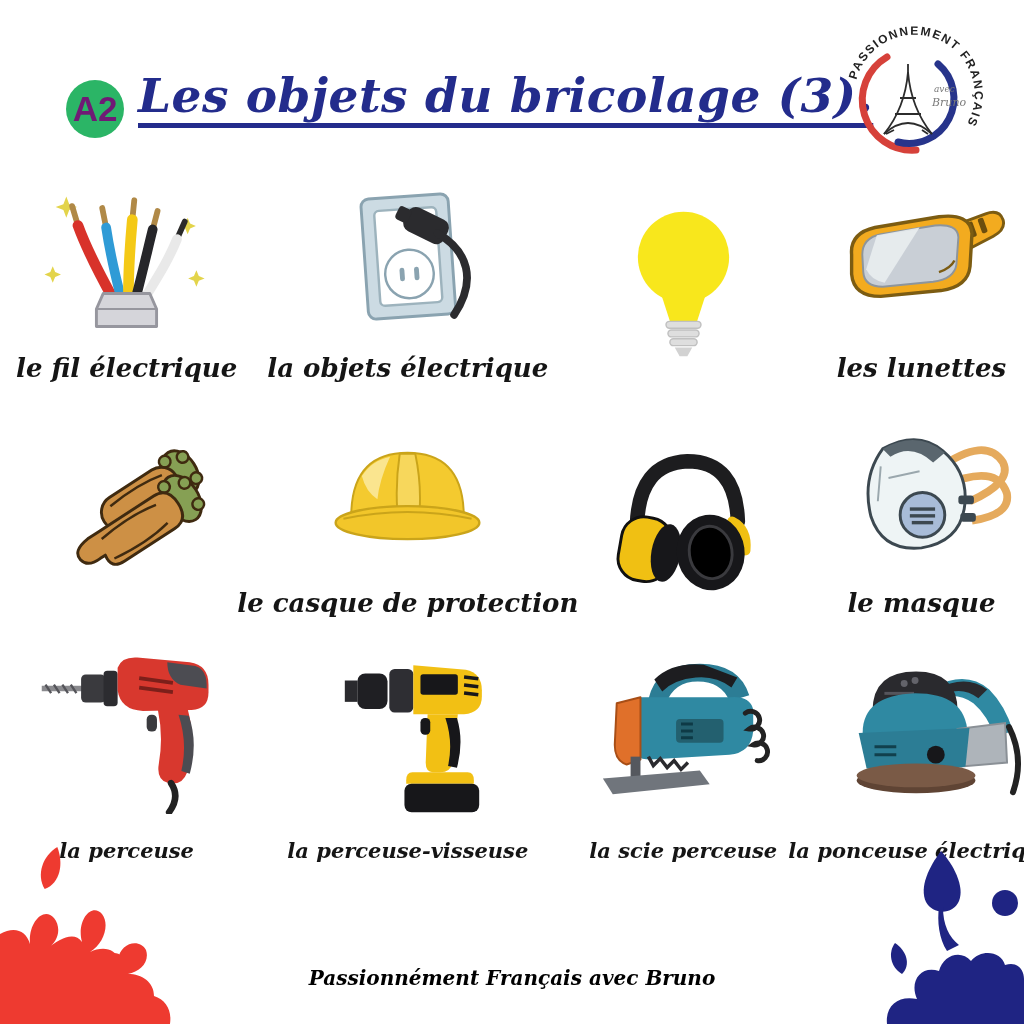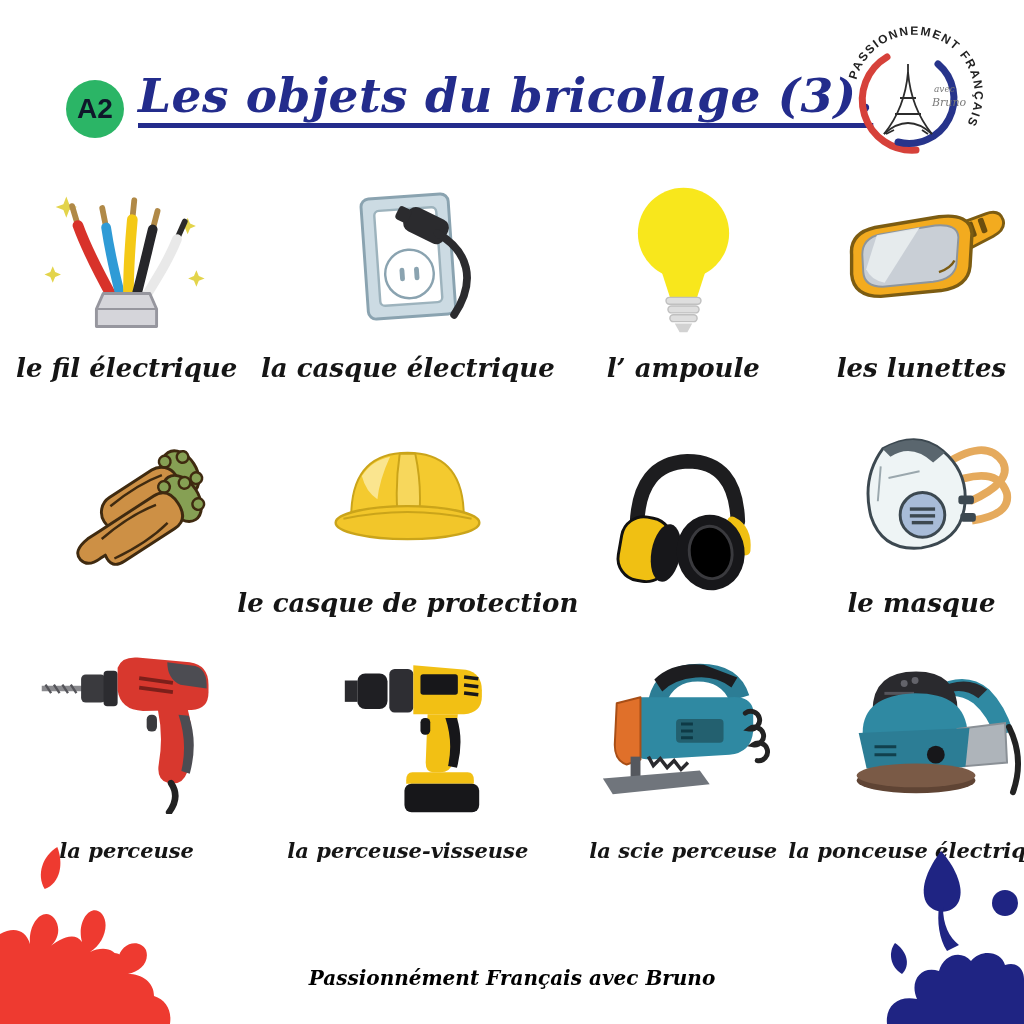--- a/index.html
+++ b/index.html
@@ -3,22 +3,22 @@
 <meta charset="utf-8">
 <style>
   html,body{margin:0;padding:0;}
   body{
     width:1024px;height:1024px;position:relative;overflow:hidden;
     background:#ffffff;font-family:"Liberation Sans",sans-serif;
   }
   
   .level-badge{
     position:absolute;left:66px;top:80px;width:58px;height:58px;border-radius:50%;
-    background:#2bb566;color:#0f172a;display:flex;align-items:center;justify-content:center;
-    font-family:"Liberation Sans",sans-serif;font-weight:bold;font-size:28px;
+    background:#2bb566;color:#701a75;display:flex;align-items:center;justify-content:center;
+    font-family:"Liberation Sans",sans-serif;font-weight:bold;font-size:35px;
   }
   .page-title{
     position:absolute;left:138px;top:68px;width:710px;text-align:center;
     font-family:"DejaVu Serif",serif;font-style:italic;font-weight:bold;
     font-size:47px;color:#232c8c;white-space:nowrap;letter-spacing:0.5px;
     text-decoration:underline;text-decoration-thickness:5px;text-underline-offset:11px;
   }
   .logo{position:absolute;top:26px;right:40px;width:142px;height:142px;}
   
   .grid{
@@ -109,35 +109,34 @@
           <rect x="91" y="93" width="5" height="14" rx="2.5" fill="#8aa3b0"></rect>
           <rect x="106" y="93" width="5" height="14" rx="2.5" fill="#8aa3b0"></rect>
         </g>
         <g transform="rotate(26 118 50)">
           <rect x="96" y="36" width="46" height="27" rx="9" fill="#2b2b2e"></rect>
           <rect x="86" y="42" width="14" height="15" rx="4" fill="#2b2b2e"></rect>
         </g>
         <path d="M131,58 C162,76 172,106 148,142" stroke="#2b2b2e" stroke-width="8" fill="none" stroke-linecap="round"></path>
       </svg>
     </div>
-    <div class="item-label">la casque électrique</div>
+    <div class="item-label">la objets électrique</div>
   </div>
 
   <div class="cell">
     <div class="icon-box">
       <svg width="195" height="165" viewBox="0 0 200 170">
         <circle cx="100" cy="58" r="47" fill="#f8e71c"></circle>
         <path d="M77,96 L123,96 L114,124 L86,124 Z" fill="#f8e71c"></path>
         <rect x="82" y="124" width="36" height="7" rx="3.5" fill="#dedede" stroke="#c0c0c0" stroke-width="1.5"></rect>
         <rect x="84" y="133" width="32" height="7" rx="3.5" fill="#dedede" stroke="#c0c0c0" stroke-width="1.5"></rect>
         <rect x="86" y="142" width="28" height="7" rx="3.5" fill="#dedede" stroke="#c0c0c0" stroke-width="1.5"></rect>
         <path d="M91,151 h18 l-5,9 h-8 z" fill="#d2d2d2"></path>
       </svg>
     </div>
-    <div class="item-label">l’ ampoule</div>
   </div>
 
   <div class="cell">
     <div class="icon-box">
       <svg width="195" height="165" viewBox="0 0 200 170">
         <path d="M112,58 L166,38 Q180,33 184,44 Q187,54 174,61 L126,86 Z" fill="#f3ab1f" stroke="#7c5c12" stroke-width="3" stroke-linejoin="round"></path>
         <g fill="#6b4e0e">
           <rect x="138" y="50" width="6" height="16" rx="2" transform="rotate(-20 141 58)"></rect>
           <rect x="149" y="46" width="6" height="16" rx="2" transform="rotate(-20 152 54)"></rect>
           <rect x="160" y="42" width="6" height="16" rx="2" transform="rotate(-20 163 50)"></rect>

